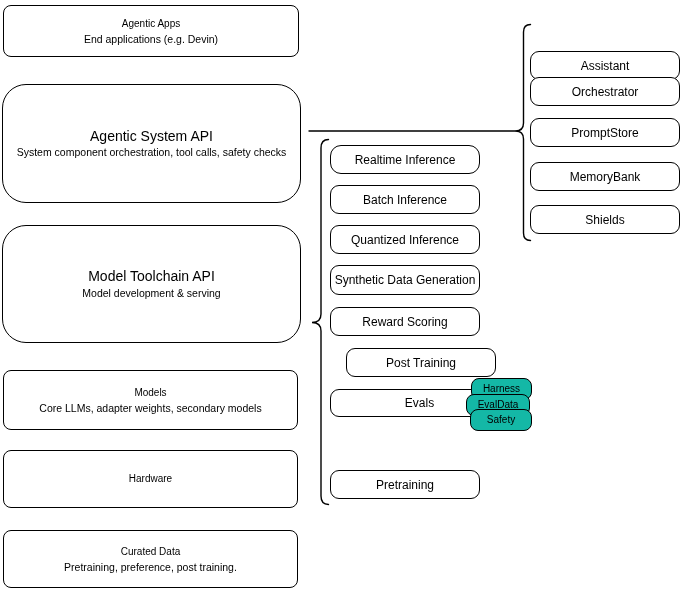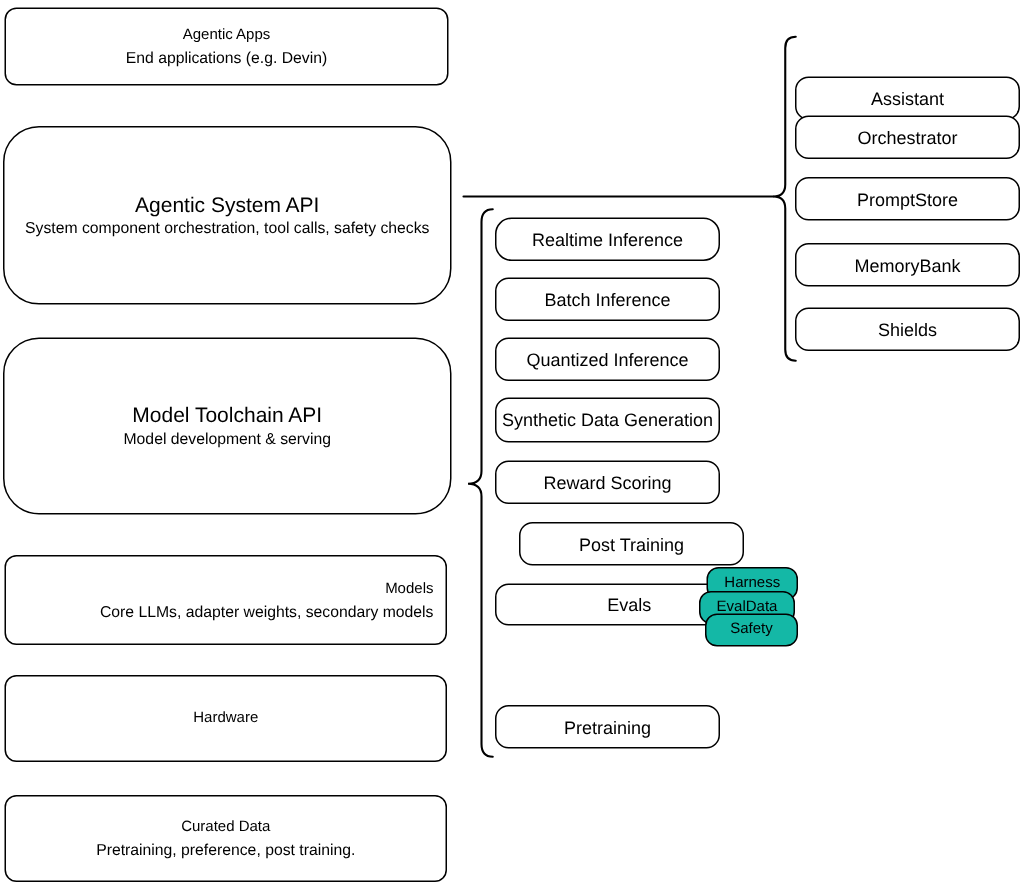--- a/index.html
+++ b/index.html
@@ -82,21 +82,21 @@
   <div class="layer big" style="left:2px; top:84px; width:299px; height:119px; border-radius:24px;">
     <div class="t">Agentic System API</div>
     <div class="s">System component orchestration, tool calls, safety checks</div>
   </div>
 
   <div class="layer big" style="left:2px; top:225px; width:299px; height:118px; border-radius:24px;">
     <div class="t">Model Toolchain API</div>
     <div class="s">Model development &amp; serving</div>
   </div>
 
-  <div class="layer" style="left:3px; top:370px; width:295px; height:60px; border-radius:8px;align-items:flex-end;">
+  <div class="layer" style="left:3px; top:370px; width:295px; height:60px; border-radius:8px;">
     <div class="t">Models</div>
     <div class="s">Core LLMs, adapter weights, secondary models</div>
   </div>
 
   <div class="layer" style="left:3px; top:450px; width:295px; height:58px; border-radius:8px;">
     <div class="t">Hardware</div>
   </div>
 
   <div class="layer" style="left:3px; top:530px; width:295px; height:58px; border-radius:8px;">
     <div class="t">Curated Data</div>

